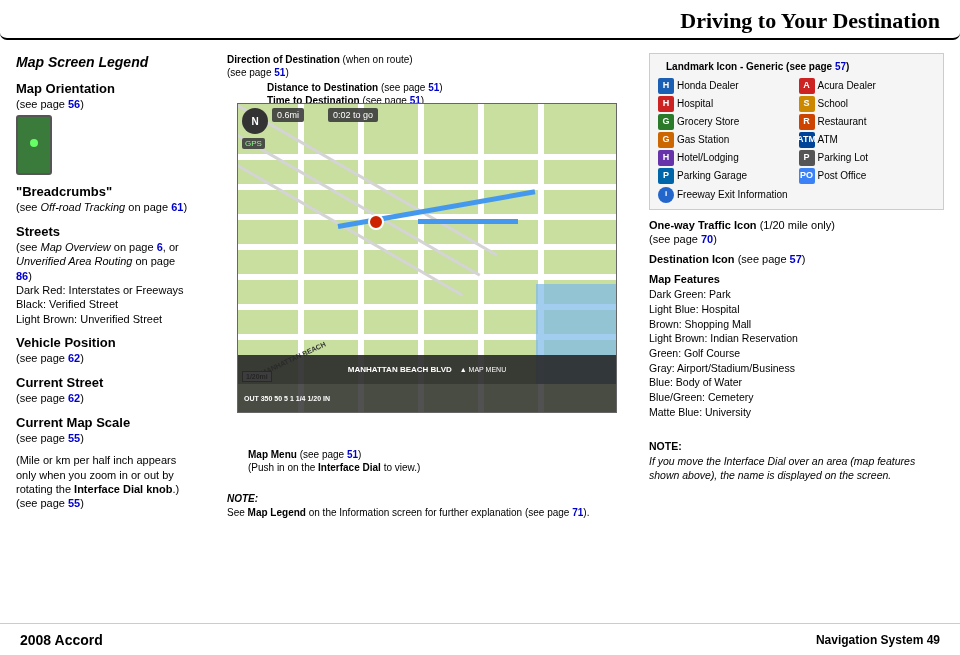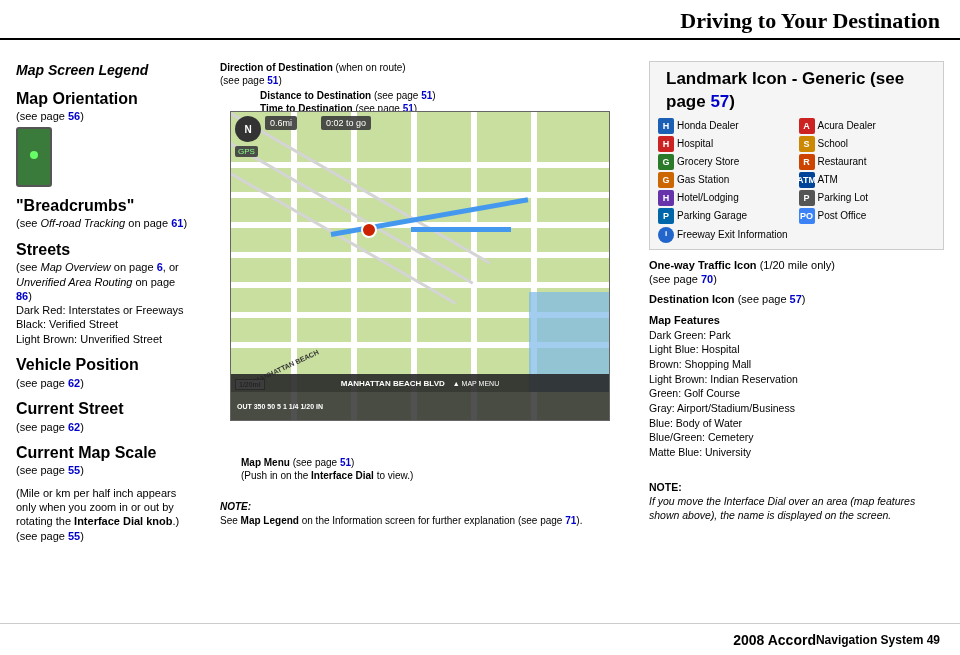--- a/index.html
+++ b/index.html
@@ -11,33 +11,34 @@
       font-size: 12px;
       overflow: hidden;
       position: relative;
     }
 
     
     .page-header {
       text-align: right;
       padding: 8px 20px 4px 20px;
       border-bottom: 2px solid #000;
-      margin-bottom: 21px;
+      margin-bottom: 13px;
+      border-radius: 7px;
     }
     .page-header h1 {
       font-size: 22px;
       font-weight: bold;
       font-family: Georgia, serif;
     }
 
     
     .main-content {
       display: flex;
       padding: 0 16px;
-      gap: 9px;
+      gap: 16px;
       height: 580px;
     }
 
     
     .left-col {
       width: 175px;
       flex-shrink: 0;
       font-size: 11px;
       line-height: 1.35;
     }
@@ -47,21 +48,21 @@
       font-weight: bold;
       font-style: italic;
       margin-bottom: 8px;
     }
 
     .left-item {
       margin-bottom: 8px;
     }
     .left-item .item-title {
       font-weight: bold;
-      font-size: 16px;
+      font-size: 13px;
     }
     .left-item .item-body {
       font-size: 11px;
       line-height: 1.3;
     }
     .link-blue {
       color: #0000cc;
       font-weight: bold;
       margin-top: 40px;
     }
@@ -108,21 +109,21 @@
     }
 
     .landmark-box {
       border: 1px solid #ccc;
       background: #f5f5f5;
       padding: 6px 8px;
       margin-bottom: 8px;
     }
     .landmark-title {
       font-weight: bold;
-      font-size: 17px;
+      font-size: 10px;
       margin-bottom: 4px;
       padding-left: 8px;
     }
     .landmark-grid {
       display: grid;
       grid-template-columns: 1fr 1fr;
       gap: 2px 4px;
     }
     .landmark-item {
       display: flex; align-items: center; gap: 3px;
@@ -366,21 +367,21 @@
 
         <div style="position:absolute;bottom:30px;left:4px;">
           <div style="background:#fff;border:1px solid #333;font-size:7px;font-weight:bold;padding:1px 3px;">1/20mi</div>
         </div>
       </div>
 
       <div class="map-bottom-bar">
         <span style="font-size:7px;">OUT 350  50  5  1  1/4  1/20 IN</span>
       </div>
 
-      <div style="position:absolute;bottom:28px;left:0;right:0;height:18px;background:rgba(40,40,40,0.9);display:flex;align-items:center;justify-content:center;">
+      <div style="position:absolute;bottom:28px;left:0;right:0;height:29px;background:rgba(40,40,40,0.9);display:flex;align-items:center;justify-content:center;">
         <span style="color:#fff;font-size:8px;font-weight:bold;">MANHATTAN BEACH BLVD</span>
         <span style="color:#fff;font-size:7px;margin-left:8px;">▲ MAP MENU</span>
       </div>
     </div>
 
     <div style="position:absolute;top:395px;left:41px;font-size:10px;line-height:1.3;">
       <strong>Map Menu</strong> <span>(see page </span><span class="link-blue">51</span><span>)</span><br>
       <span>(Push in on the <strong>Interface Dial</strong> to view.)</span>
     </div>
 
@@ -487,15 +488,15 @@
 
     <div class="note-box">
       <span class="note-label">NOTE:</span><br>
       <span class="note-italic">If you move the Interface Dial over an area (map features shown above), the name is displayed on the screen.</span>
     </div>
 
   </div>
 </div>
 
 <div class="page-footer">
-  <span style="flex:1;text-align:right;">2008  Accord</span>
+  <span style="flex:1;text-align:left;">2008  Accord</span>
   <span class="footer-right">Navigation System    49</span>
 </div>
 
 </body></html>

